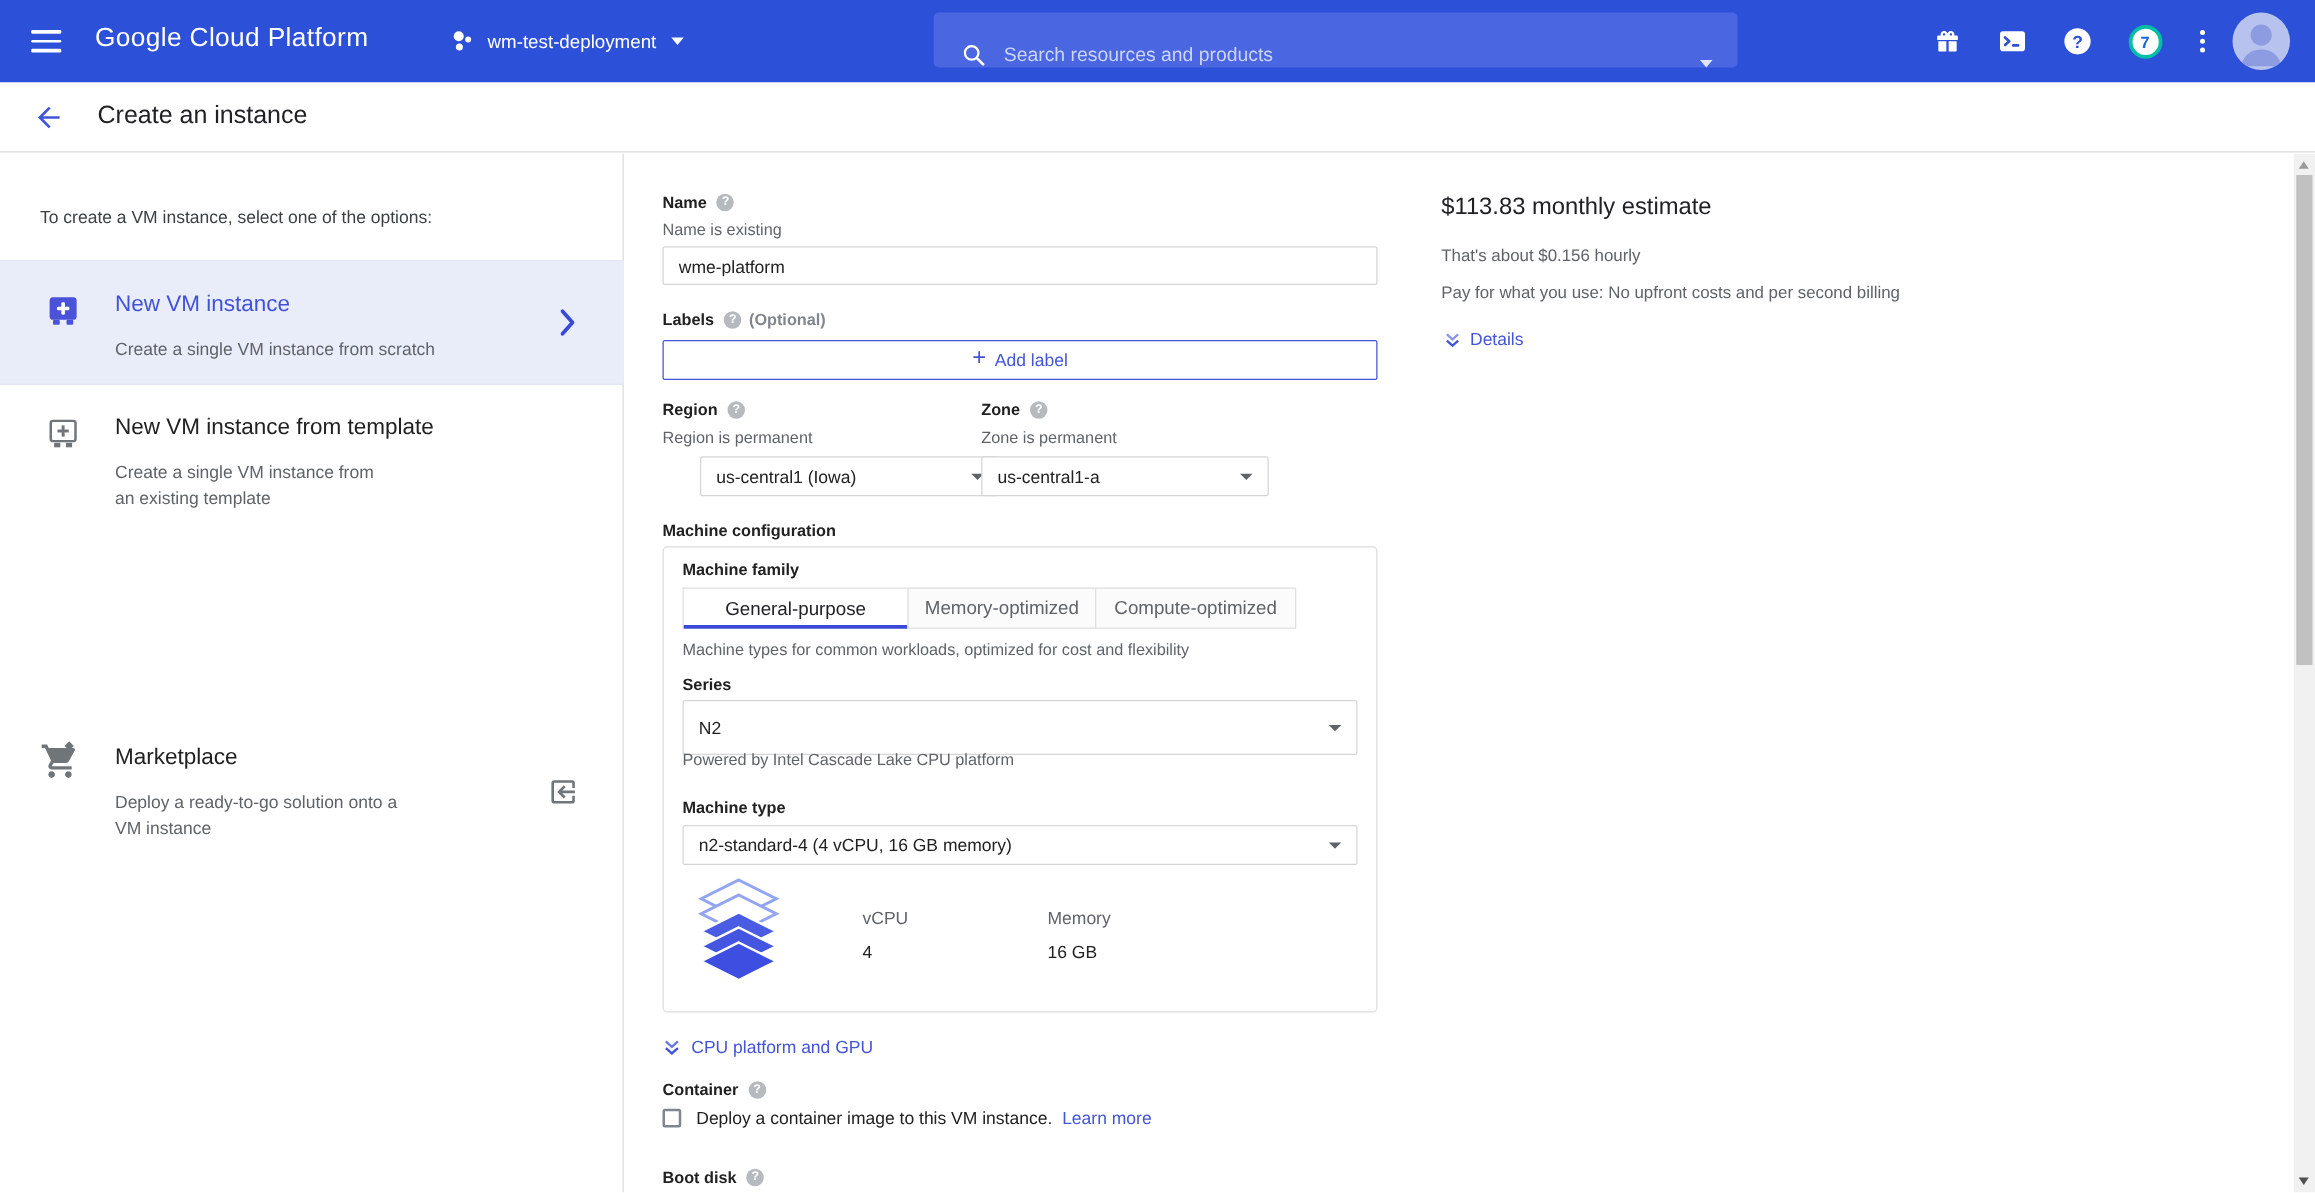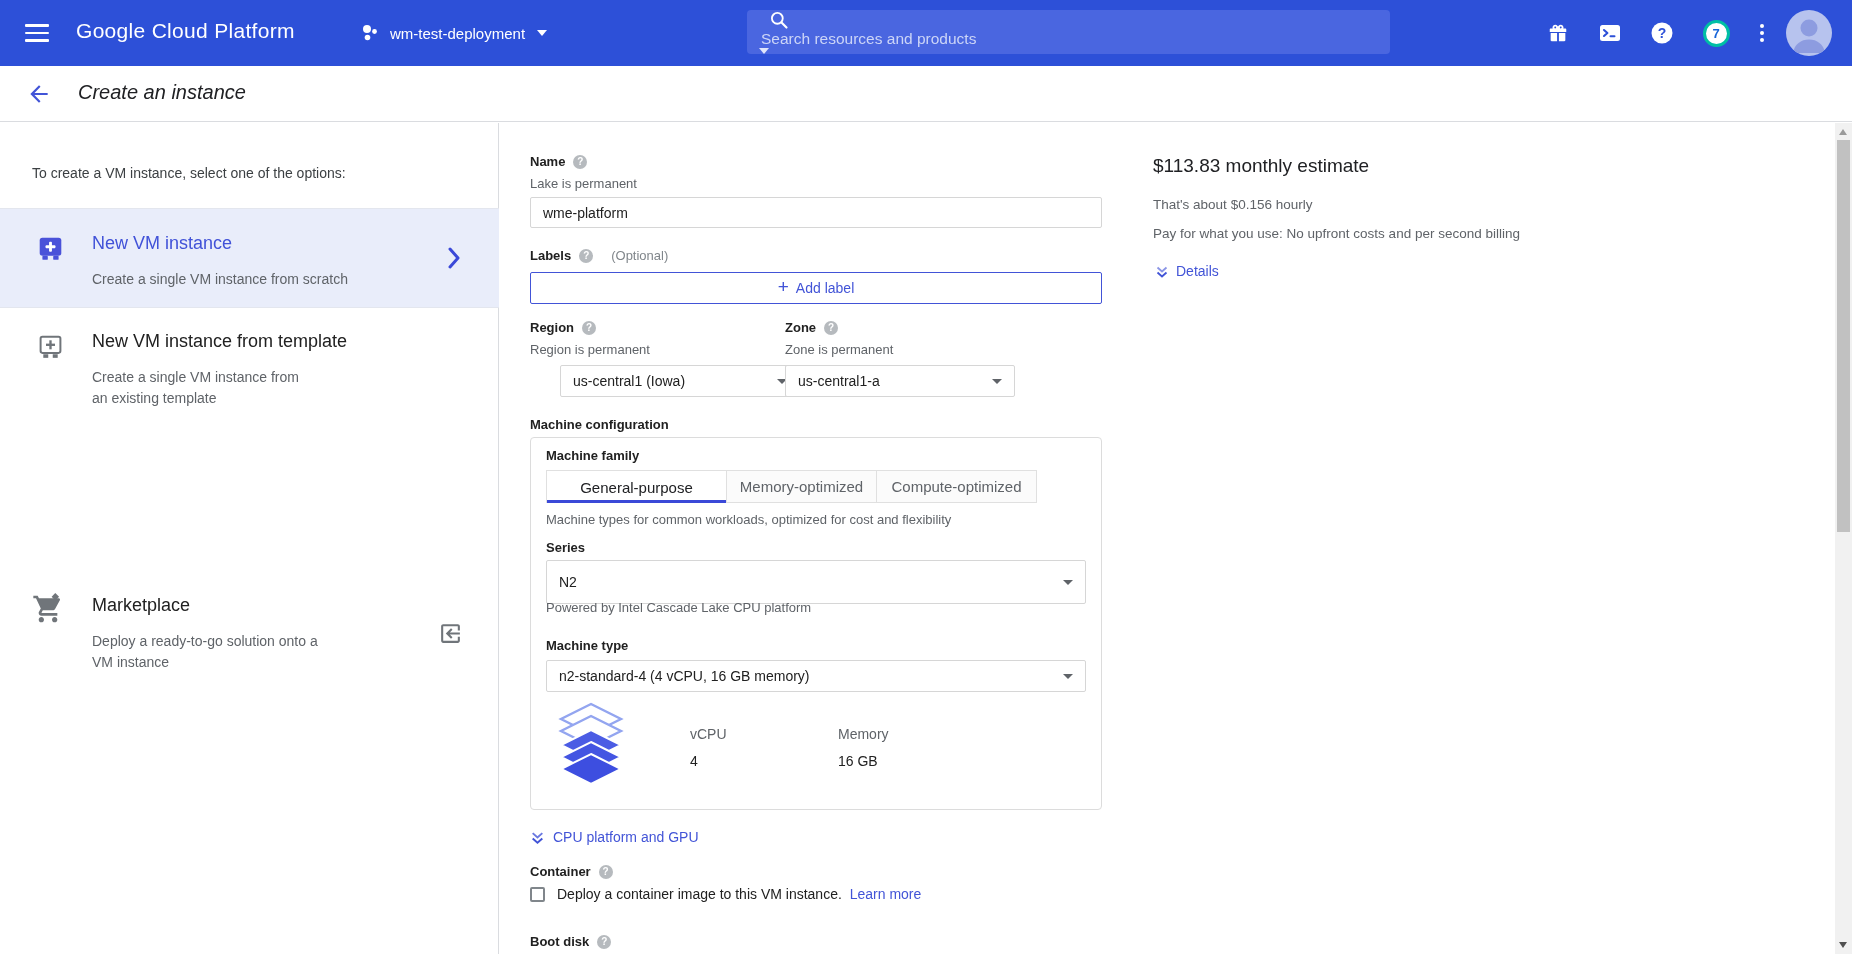--- a/index.html
+++ b/index.html
@@ -11,52 +11,52 @@
   
   #topbar { position:absolute; left:0; top:0; width:1852px; height:66px; background:#2d50d8; }
   #hamburger { left:25px; top:24px; width:24px; height:18px; cursor:pointer; }
   #hamburger span { display:block; width:24px; height:2.6px; background:#fff; margin-bottom:5px; border-radius:1px; }
   #gcp-logo { left:76px; top:19px; font-size:21px; letter-spacing:.3px; font-weight:500; color:#fff; }
   #proj-sel { left:360px; top:16px; height:34px; display:flex; align-items:center; cursor:pointer; }
   #proj-name { color:#fff; font-size:15px; margin-left:10px; }
   .caret-down { width:0; height:0; border-left:5px solid transparent; border-right:5px solid transparent;
                 border-top:6px solid #fff; margin-left:12px; }
   #searchbox { left:747px; top:10px; width:643px; height:44px; background:#4a66e0; border-radius:4px;
-               display:flex; align-items:flex-start; cursor:text;flex-direction:column; }
+               display:flex; align-items:flex-end; cursor:text; }
   #search-ph { color:#ccd5f7; font-size:15.5px; margin-left:14px; flex:1; }
   .tb-ic { position:absolute; top:19px; width:28px; height:28px; display:flex; align-items:center; justify-content:center; cursor:pointer; }
   #notif-badge { width:27px; height:27px; border-radius:50%; background:#fff; border:3.5px solid #00bfa5;
                  display:flex; align-items:center; justify-content:center; font-size:13px; font-weight:bold; color:#1765d8; }
   #dots-icon span { display:block; width:4.5px; height:4.5px; border-radius:50%; background:#fff; margin:2.6px 0; }
   #avatar { position:absolute; right:20px; top:10px; width:46px; height:46px; border-radius:50%; background:#b7c3ee;
             overflow:hidden; cursor:pointer; }
 
   
   #pagehdr { position:absolute; left:0; top:66px; width:1852px; height:56px; background:#fff;
              border-bottom:1px solid #dadce0; }
   #back-btn { left:26px; top:15px; width:26px; height:26px; cursor:pointer; }
-  #page-title { left:78px; top:15px; font-size:20px; color:#202124;font-style:italic; }
+  #page-title { left:78px; top:15px; font-size:20px; color:#202124; }
 
   
   #sidebar { position:absolute; left:0; top:123px; width:499px; height:831px; background:#fff;
              border-right:1px solid #dadce0; }
   #sb-intro { left:32px; top:42px; font-size:14px; color:#3c4043; }
   .opt-title { font-size:18px; color:#212121; }
   .opt-sub { font-size:14px; color:#5f6368; line-height:21px; }
   #opt1 { left:0; top:85px; width:499px; height:100px; background:#e9edfa;
           border-top:1px solid #e3e6ee; border-bottom:1px solid #e3e6ee; cursor:pointer; }
   .opt { cursor:pointer; }
 
   
   .flabel { font-size:13px; font-weight:bold; color:#212121; display:flex; align-items:center; }
   .fnote  { font-size:13px; color:#5f6368; }
   .help-ic { display:inline-flex; width:14px; height:14px; border-radius:50%; background:#b6babe; color:#fff;
              font-size:10px; font-weight:bold; align-items:center; justify-content:center; margin-left:8px; }
   .help-ic::before { content:"?"; }
-  .optional { font-weight:normal; color:#80868b; margin-left:18px; }
+  .optional { font-weight:bold; color:#80868b; margin-left:6px; }
   .tinput { position:absolute; border:1px solid #d6d6d6; border-radius:2px; background:#fff; font-size:14px;
             color:#212121; padding:0 12px; font-family:"Liberation Sans",sans-serif; }
   .selbox { position:absolute; border:1px solid #d6d6d6; border-radius:2px; background:#fff; display:flex;
             align-items:center; font-size:14px; color:#212121; padding:0 12px; cursor:pointer; }
   .selbox .sel-caret { margin-left:auto; width:0; height:0; border-left:5px solid transparent;
             border-right:5px solid transparent; border-top:5px solid #5f6368; }
   #addlabel-btn { position:absolute; left:530px; top:272px; width:572px; height:32px; border:1px solid #4254d7;
             border-radius:2px; display:flex; align-items:center; justify-content:center; color:#4254d7;
             font-size:14px; cursor:pointer; background:#fff; }
   #addlabel-btn .plus { font-size:19px; font-weight:500; margin-right:7px; margin-top:-2px; }
@@ -203,21 +203,21 @@
       </svg>
     </div>
   </div>
 
   <div>
 
     <div class="abs flabel" style="left:530px; top:154px">
       <span>Name</span>
         <span class="help-ic"></span>
     </div>
-    <div class="abs fnote" style="left:530px; top:176px">Lake is permanent</div>
+    <div class="abs fnote" style="left:530px; top:176px">Name is existing</div>
     <input class="tinput" style="left: 530px; top: 197px; width: 572px; height: 31px;" value="wme-platform">
 
     <div class="abs flabel" style="left:530px; top:248px">
       <span>Labels</span>
         <span class="help-ic"></span>
       <span class="optional" style="font-size:13px">(Optional)</span>
     </div>
     <div id="addlabel-btn">
       <span class="plus">+</span>
       <span>Add label</span>

